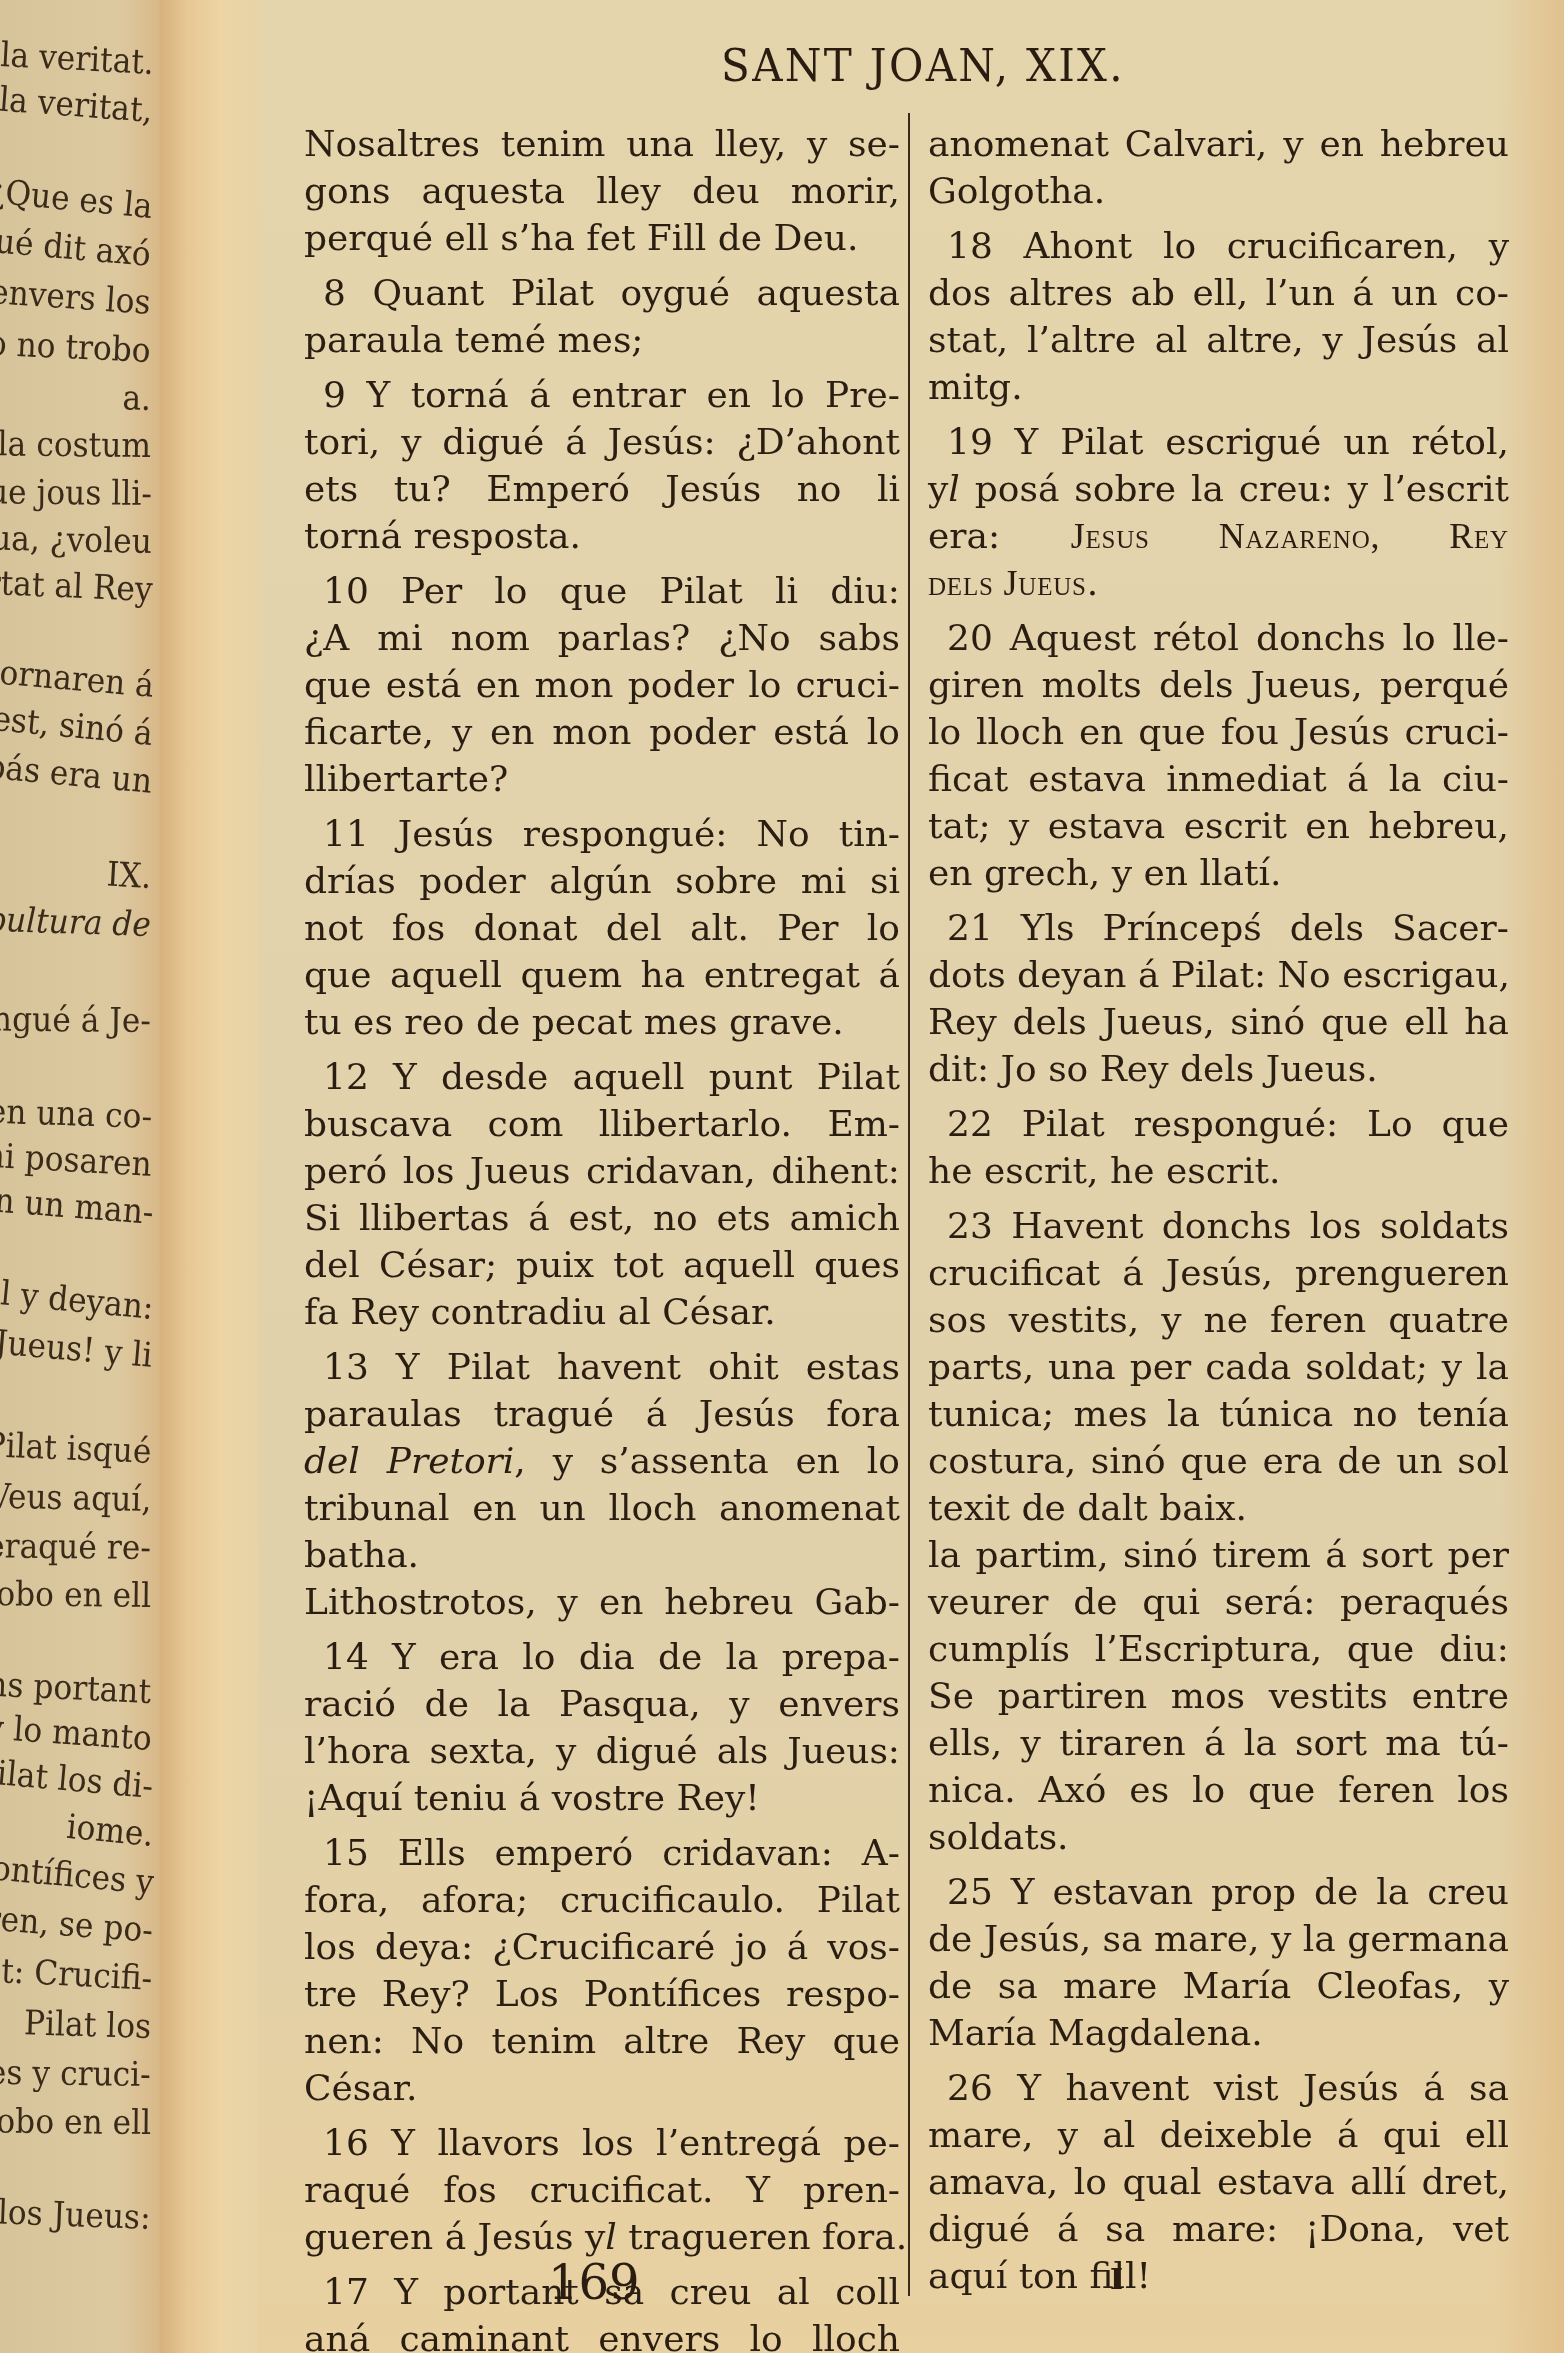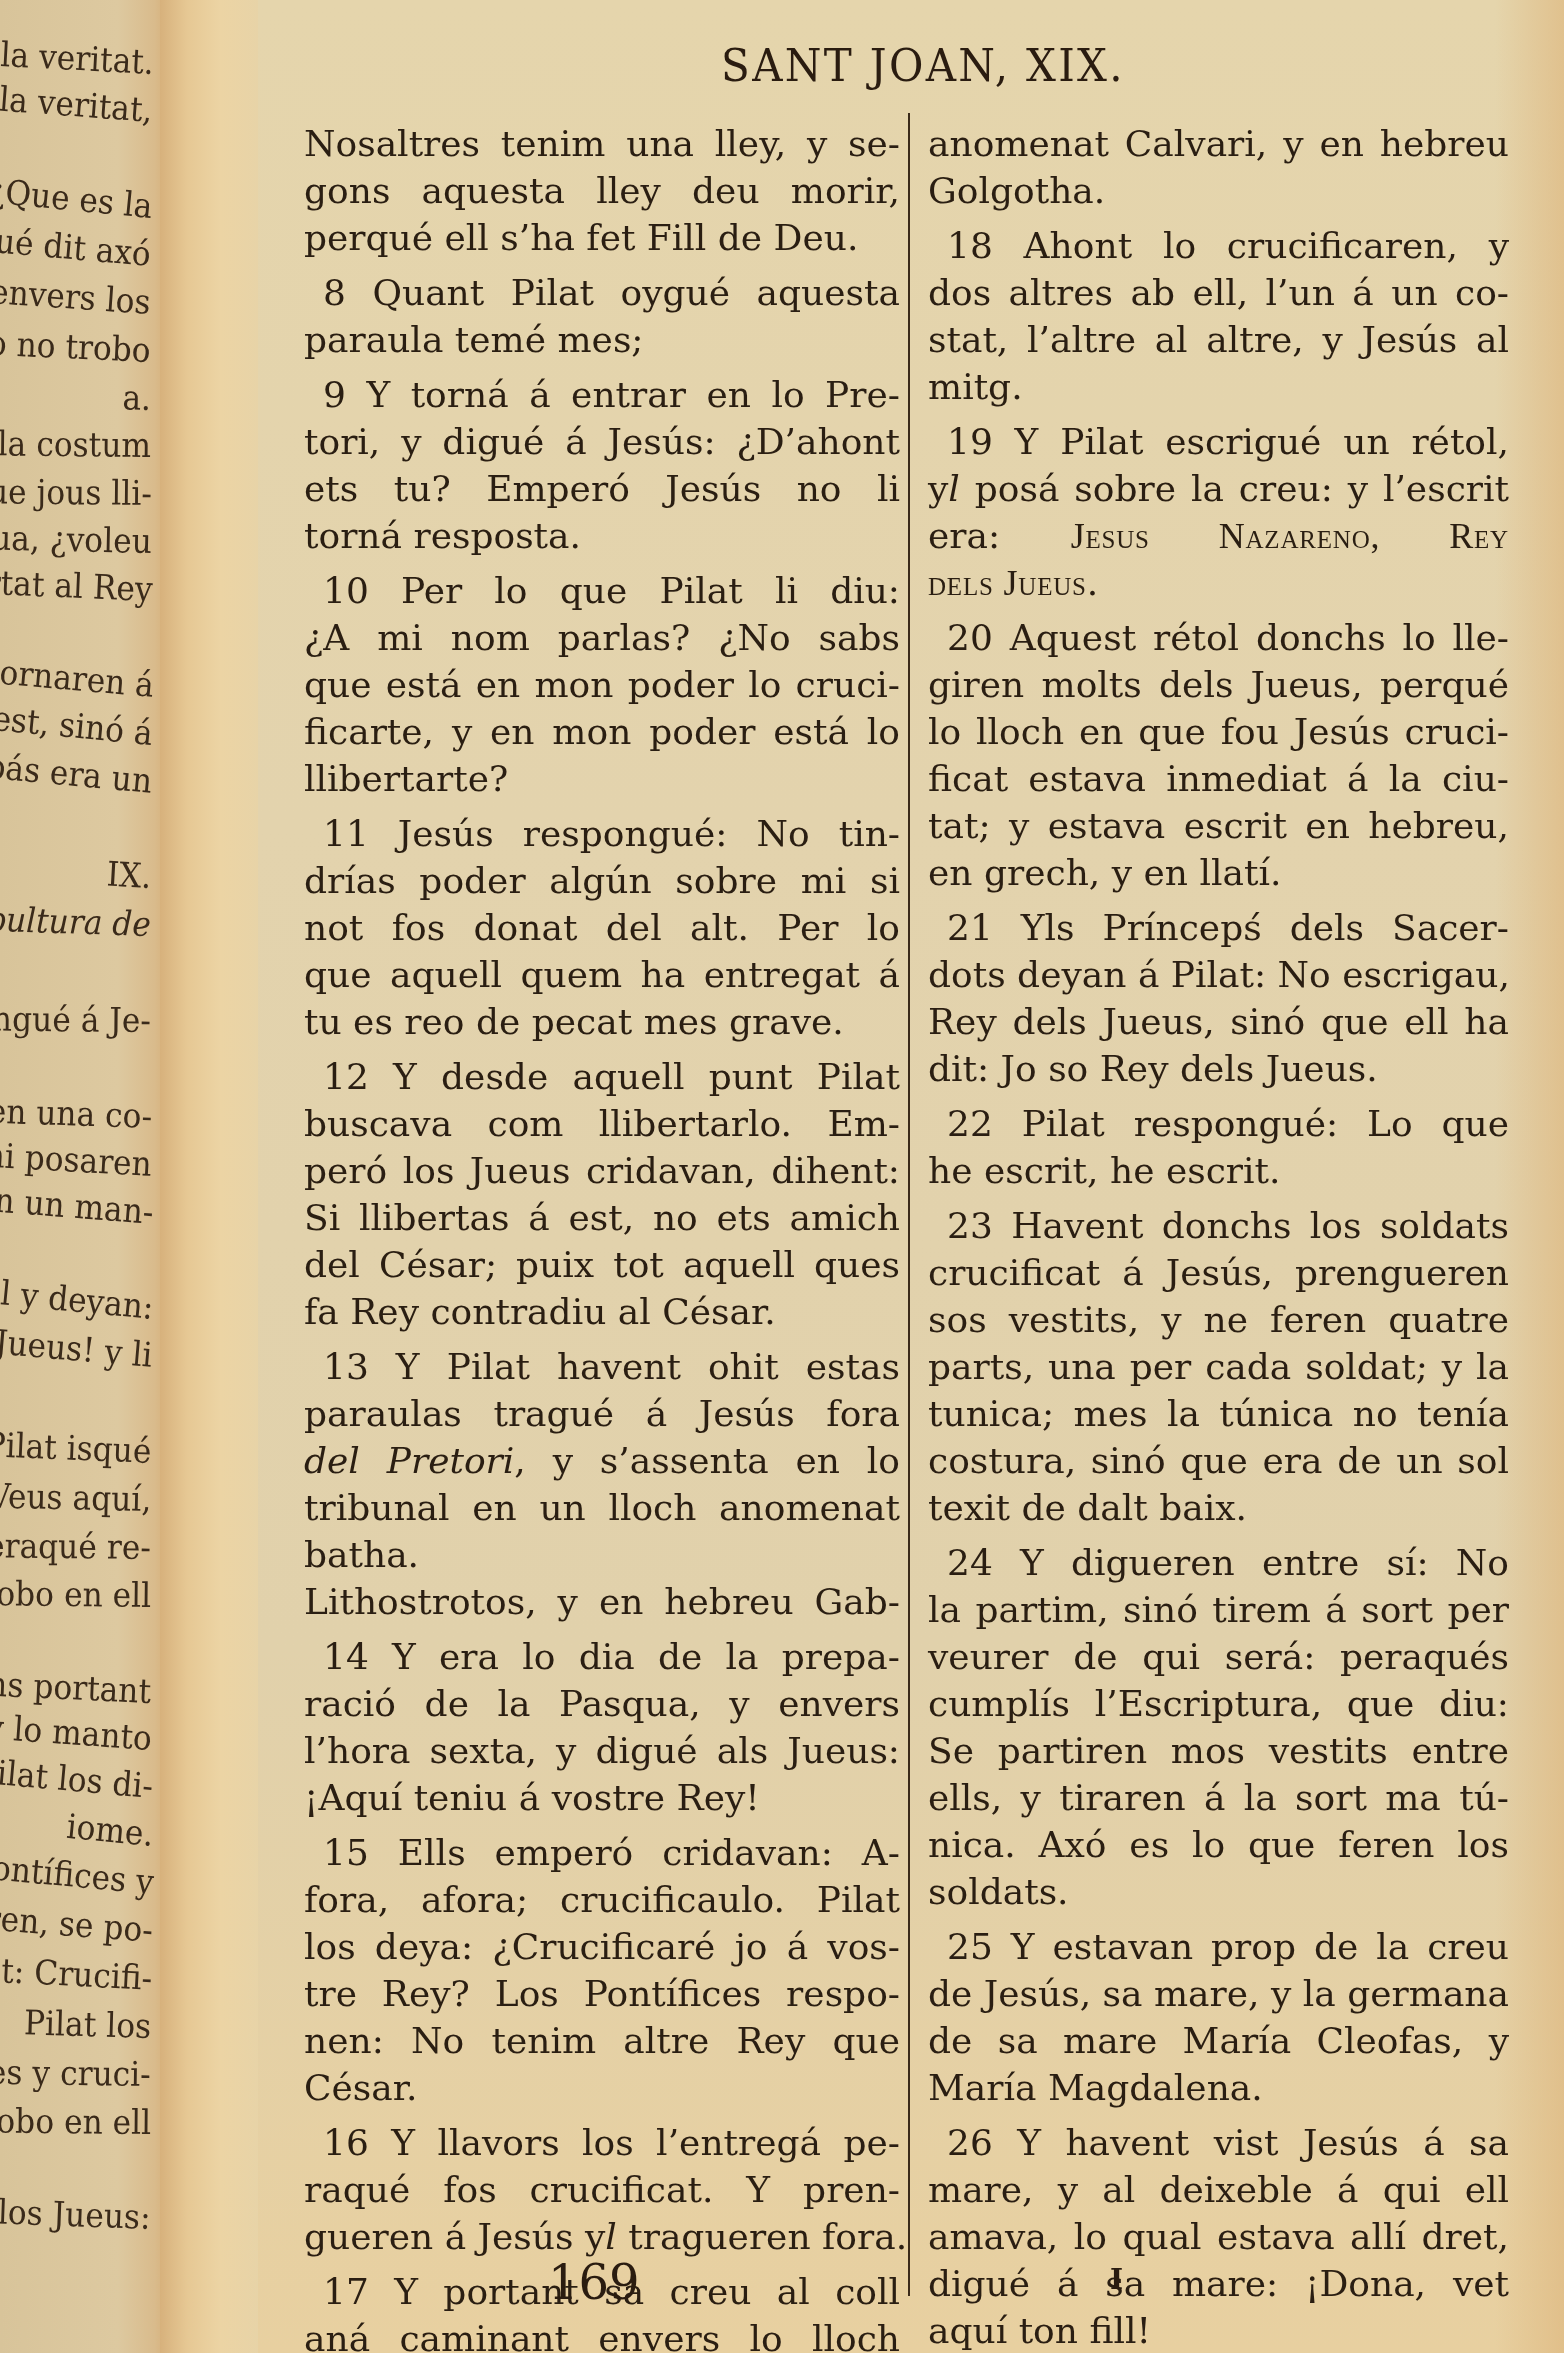--- a/index.html
+++ b/index.html
@@ -180,21 +180,20 @@
     <span class="line last">dit: Jo so Rey dels Jueus.</span>
     <span class="line indent">22 Pilat respongué: Lo que</span>
     <span class="line last">he escrit, he escrit.</span>
     <span class="line indent">23 Havent donchs los soldats</span>
     <span class="line">crucificat á Jesús, prengueren</span>
     <span class="line">sos vestits, y ne feren quatre</span>
     <span class="line">parts, una per cada soldat; y la</span>
     <span class="line">tunica; mes la túnica no tenía</span>
     <span class="line">costura, sinó que era de un sol</span>
     <span class="line last">texit de dalt baix.</span>
-    <span class="line indent">24 Y digueren entre sí: No</span>
     <span class="line">la partim, sinó tirem á sort per</span>
     <span class="line">veurer de qui será: peraqués</span>
     <span class="line">cumplís l’Escriptura, que diu:</span>
     <span class="line">Se partiren mos vestits entre</span>
     <span class="line">ells, y tiraren á la sort ma tú-</span>
     <span class="line">nica. Axó es lo que feren los</span>
     <span class="line last">soldats.</span>
     <span class="line indent">25 Y estavan prop de la creu</span>
     <span class="line">de Jesús, sa mare, y la germana</span>
     <span class="line">de sa mare María Cleofas, y</span>

